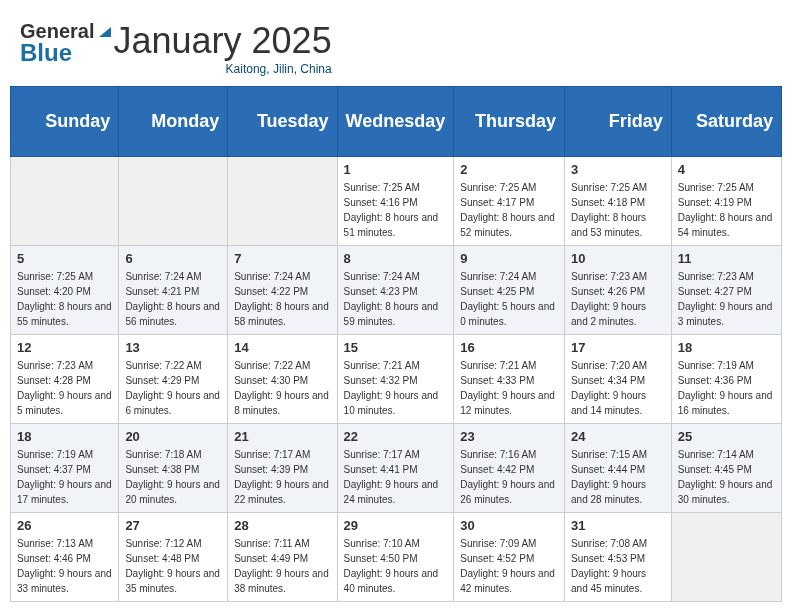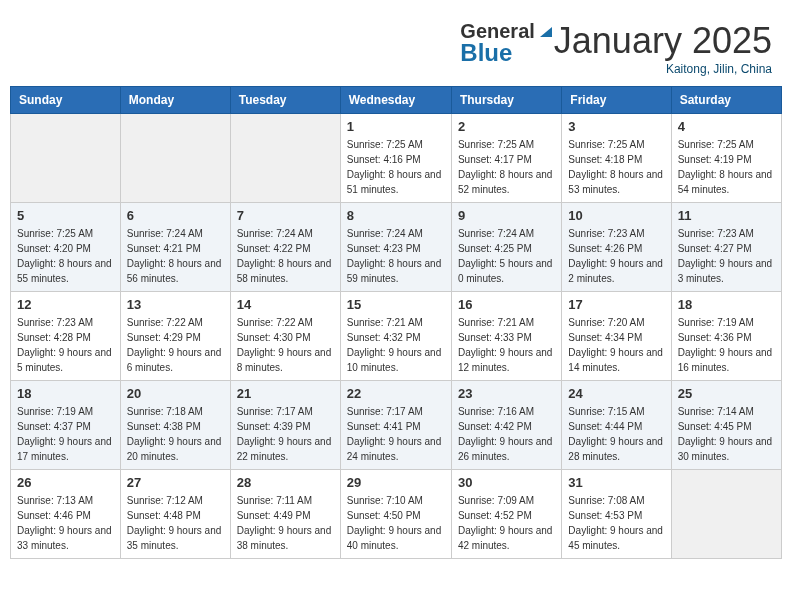--- a/index.html
+++ b/index.html
@@ -5,21 +5,21 @@
     * { box-sizing: border-box; margin: 0; padding: 0; }
     body {
       font-family: Arial, sans-serif;
       background: #fff;
       width: 792px;
       min-height: 612px;
       padding: 10px;
     }
     .header {
       display: flex;
-      justify-content: flex-end;
+      justify-content: flex-start;
       align-items: flex-start;
       padding: 10px 10px 5px 10px;
     }
     .logo {
       display: flex;
       flex-direction: column;
       align-items: flex-start;
     }
     .logo-row {
       display: flex;
@@ -38,23 +38,23 @@
       color: #0c4a6e;
     }
     .calendar {
       width: 100%;
       border-collapse: collapse;
       margin-top: 5px;
     }
     .calendar th {
       background: #2a6db5;
       color: white;
-      text-align: left;
-      padding: 6px 8px;
-      font-size: 12px;
+      text-align: right;
+      padding: 24px 8px;
+      font-size: 18px;
       font-weight: bold;
       border: 1px solid #1a5a9a;
     }
     .calendar td {
       vertical-align: top;
       border: 1px solid #ccc;
       padding: 5px 6px;
       width: 113px;
       min-height: 80px;
       font-size: 11px;

